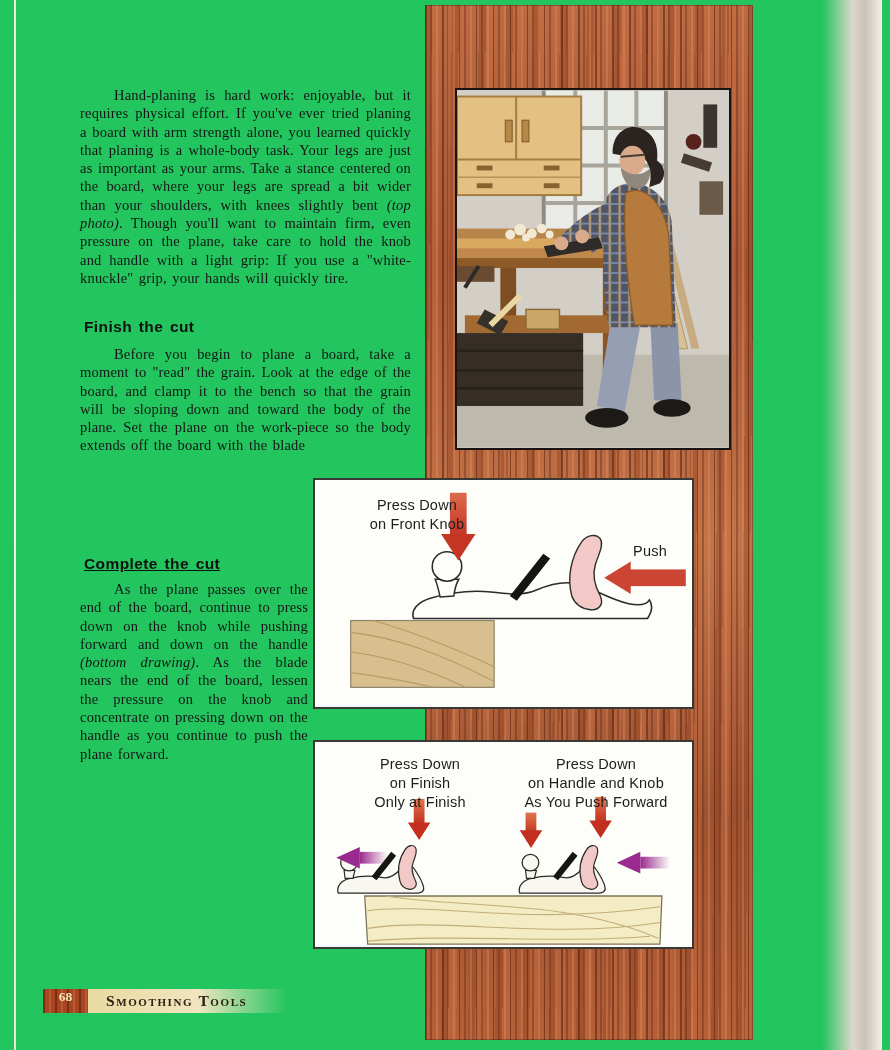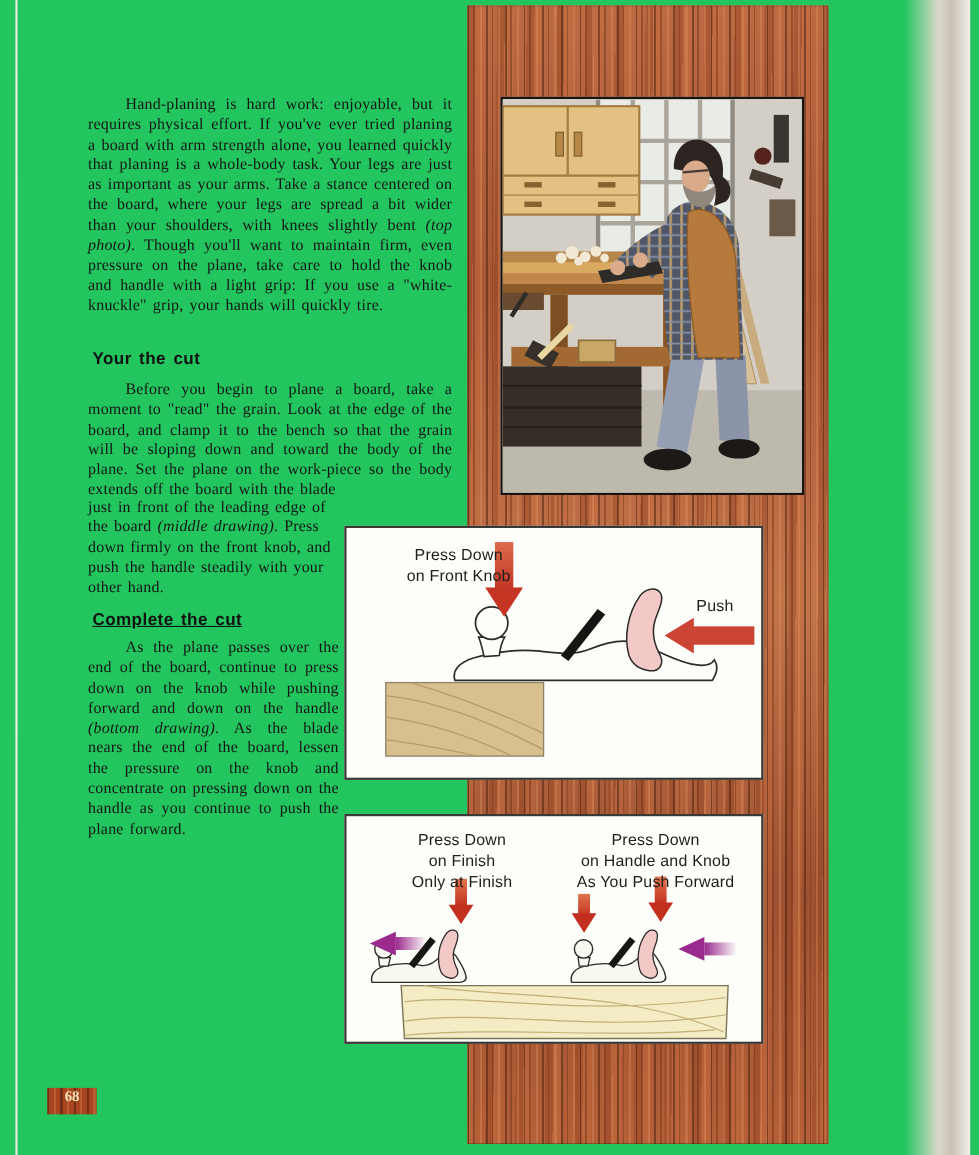--- a/index.html
+++ b/index.html
@@ -188,25 +188,24 @@
             <circle cx="86" cy="140" r="5"></circle>
           <circle cx="70" cy="149" r="4"></circle>
             <circle cx="94" cy="146" r="4"></circle>
         </g>
       </g>
     </svg>
   </div>
 
   <p class="body-text justify indent" style="left:80px; top:86px; width:331px;"><span>Hand-planing is hard work: enjoyable, but it requires physical effort. If you've ever tried planing a board with arm strength alone, you learned quickly that planing is a whole-body task. Your legs are just as important as your arms. Take a stance centered on the board, where your legs are spread a bit wider than your shoulders, with knees slightly bent </span><span class="em">(top photo)</span><span>. Though you'll want to maintain firm, even pressure on the plane, take care to hold the knob and handle with a light grip: If you use a "white-knuckle" grip, your hands will quickly tire.</span></p>
 
-  <h2 class="section-heading" style="left:84px; top:318px;">Your the cut</h2>
+  <h2 class="section-heading" style="left:84px; top:318px;">Finish the cut</h2>
 
   <p class="body-text justify indent" style="left:80px; top:345px; width:331px;">Before you begin to plane a board, take a moment to "read" the grain. Look at the edge of the board, and clamp it to the bench so that the grain will be sloping down and toward the body of the plane. Set the plane on the work-piece so the body extends off the board with the blade</p>
 
-  <p class="body-text" style="left:80px; top:452px; width:234px;"><span>just in front of the leading edge of the board </span><span class="em">(middle drawing)</span><span>. Press down firmly on the front knob, and push the handle steadily with your other hand.</span></p>
 
   <h2 class="section-heading" style="left:84px; top:555px;text-decoration:underline;">Complete the cut</h2>
 
   <p class="body-text justify indent" style="left:80px; top:580px; width:228px;"><span>As the plane passes over the end of the board, continue to press down on the knob while pushing forward and down on the handle </span><span class="em">(bottom drawing)</span><span>. As the blade nears the end of the board, lessen the pressure on the knob and concentrate on pressing down on the handle as you continue to push the plane forward.</span></p>
 
   <div class="diagram-box middle">
     <svg viewBox="0 0 381 231">
       <defs>
         <linearGradient id="gradRed" x1="0" y1="0" x2="0" y2="1">
           <stop offset="0" stop-color="#dd6a4c"></stop>
@@ -312,14 +311,17 @@
     <div class="diag-label" style="left:192px; top:13px; width:178px;">
       <span>Press Down</span><br>
       <span>on Handle and Knob</span><br>
       <span>As You Push Forward</span>
     </div>
   </div>
 
   <div class="footer-pageno">
     <span>68</span>
   </div>
+  <div class="footer-strip">
+    <span class="title">Smoothing Tools</span>
+  </div>
 
 </div>
 
 </body></html>

